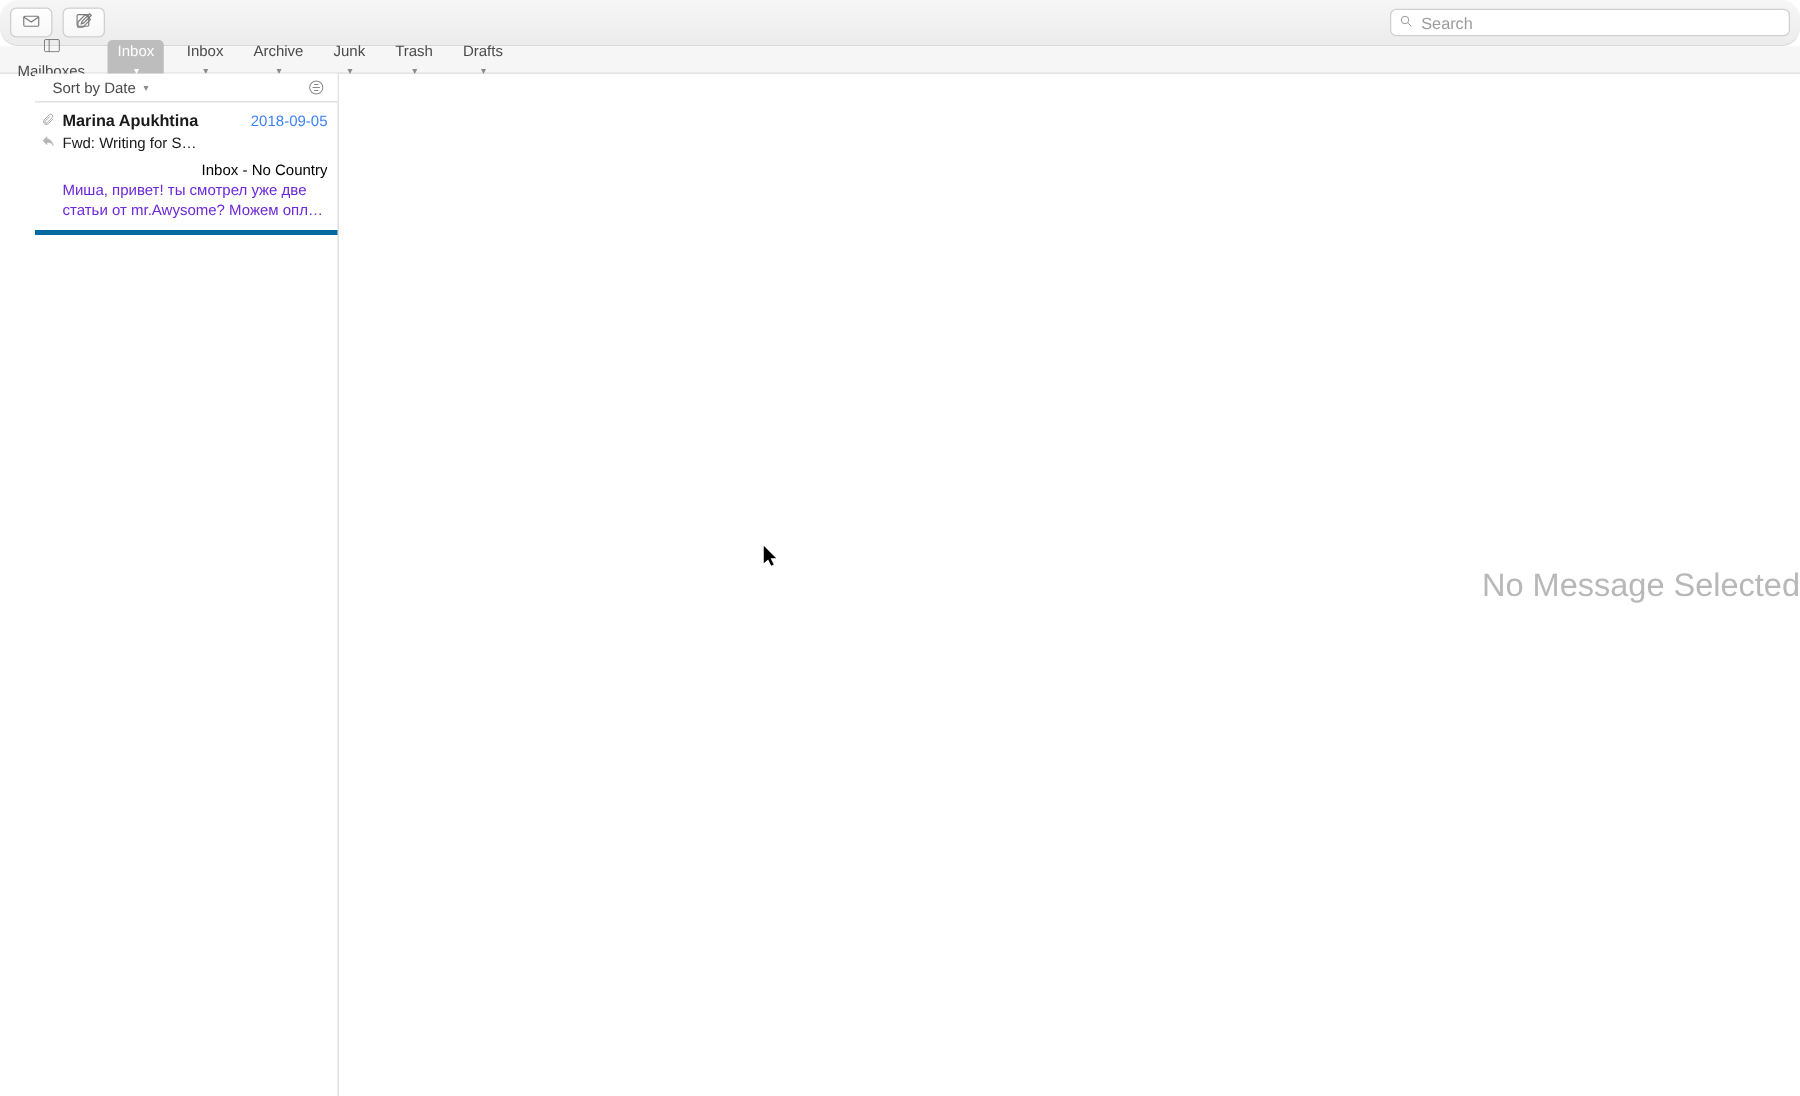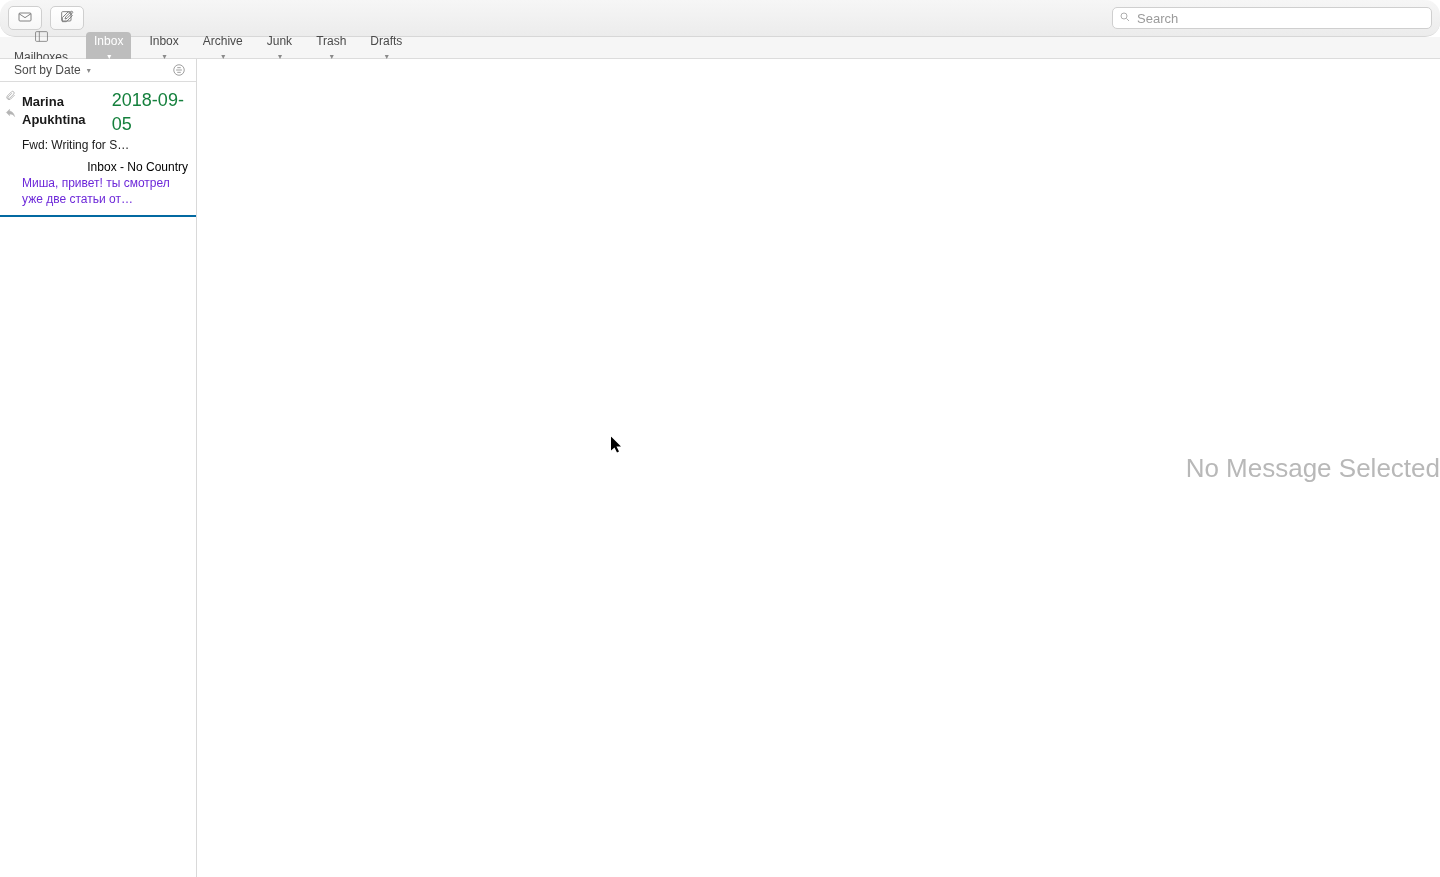--- a/index.html
+++ b/index.html
@@ -72,24 +72,25 @@
   .fav-item.active .chev { color: #ffffff; }
   .mailboxes-btn { display:flex; align-items:center; gap:5px; }
   .mailboxes-btn svg { width:13px; height:11px; stroke:#6a6a6a; fill:none; stroke-width:1.3;}
 
   
   .main {
     display: flex;
     height: calc(877px - 37px - 22px);
   }
   .list-pane {
-    width: 197px;
+    width: 243px;
     border-right: 1px solid #d9d9d9;
     display: flex; flex-direction: column;
     background: #ffffff;
+    margin-left: 28px;
   }
   .content-pane {
     flex: 1;
     display: flex; align-items: center; justify-content: flex-end;
     color: #b8b8b8;
     font-size: 26px;
     font-weight: 400;
     position: relative;
   }
 
@@ -103,36 +104,36 @@
     font-size: 12px; color: #4a4a4a;
   }
   .sort-btn { display:flex; align-items:center; gap:6px;}
   .sort-btn .chev { font-size:8px; color:#8a8a8a;}
   .filter-icon { width:14px; height:14px; }
   .filter-icon svg { width:14px; height:14px; stroke:#8a8a8a; fill:none; stroke-width:1.4;}
 
   
   .msg-row {
     padding: 6px 8px 8px 22px;
-    border-bottom: 2px solid #0369a1;
+    border-bottom: 4px solid #0369a1;
     position: relative;
     font-size: 12px;
     line-height: 1.35;
   }
   .msg-row .attach-icon {
     position:absolute; left:5px; top:7px; width:11px; height:11px;
   }
   .msg-row .attach-icon svg{ width:11px;height:11px; stroke:#9a9a9a; fill:none; stroke-width:1.5;}
   .msg-row .reply-icon {
     position:absolute; left:5px; top:24px; width:11px; height:11px;
   }
   .msg-row .reply-icon svg{ width:11px;height:11px; stroke:#b5b5b5; fill:#b5b5b5;}
   .msg-line1 { display:flex; justify-content:space-between; align-items:baseline;}
   .msg-sender { font-weight:700; color:#1a1a1a; font-size:13px;}
-  .msg-date { color:#15803d; font-size:18px;}
+  .msg-date { color:#3b82f6; font-size:12px;}
   .msg-line2 { display:flex; gap:6px; align-items:baseline; white-space:nowrap; overflow:hidden;flex-direction:column;}
   .msg-subject { color:#1a1a1a; overflow:hidden; text-overflow:ellipsis; max-width:110px;}
   .msg-mailbox { color:#000000; font-size:12px; flex-shrink:0; margin-left:auto;}
   .msg-preview { color:#6d28d9; display:-webkit-box; -webkit-line-clamp:2; -webkit-box-orient:vertical; overflow:hidden;}
 
   
   .cursor { position:absolute; left:617px; top:447px; transform:translate(-50%,-50%); pointer-events:none;}
   .cursor svg { width:14px; height:18px; }
 </style>
 </head>

